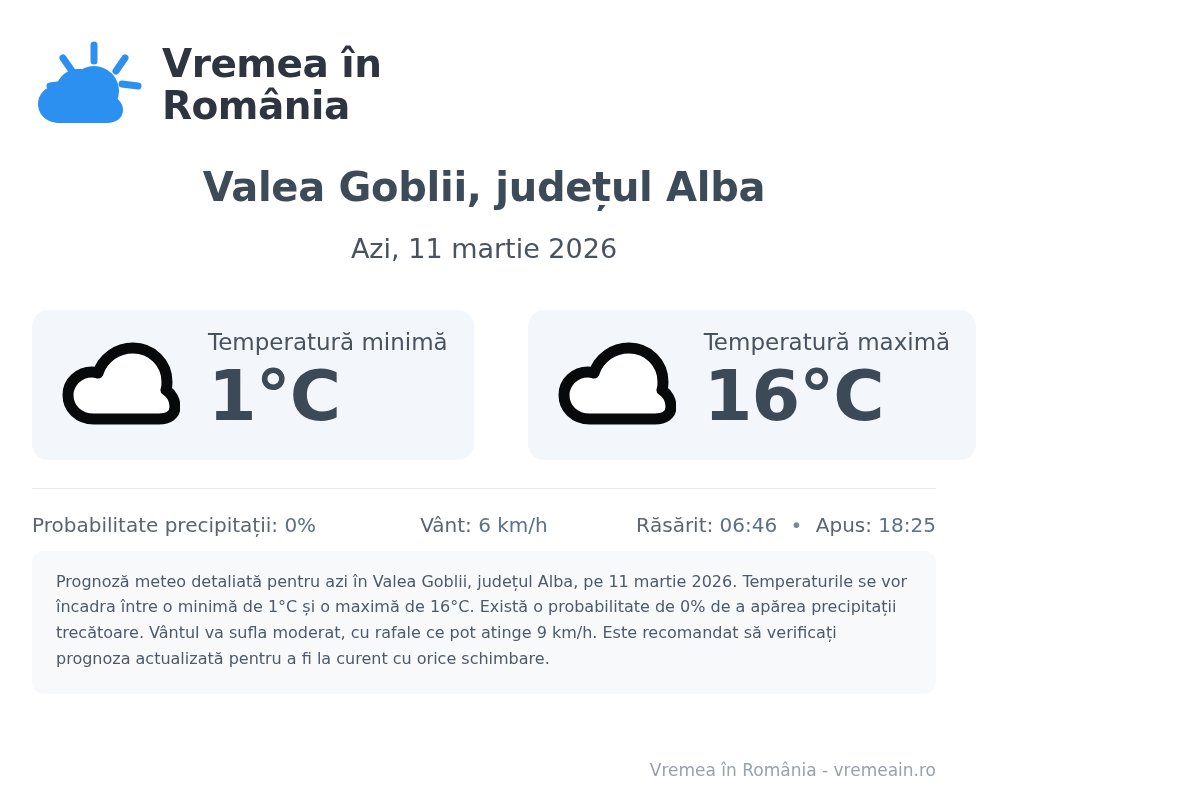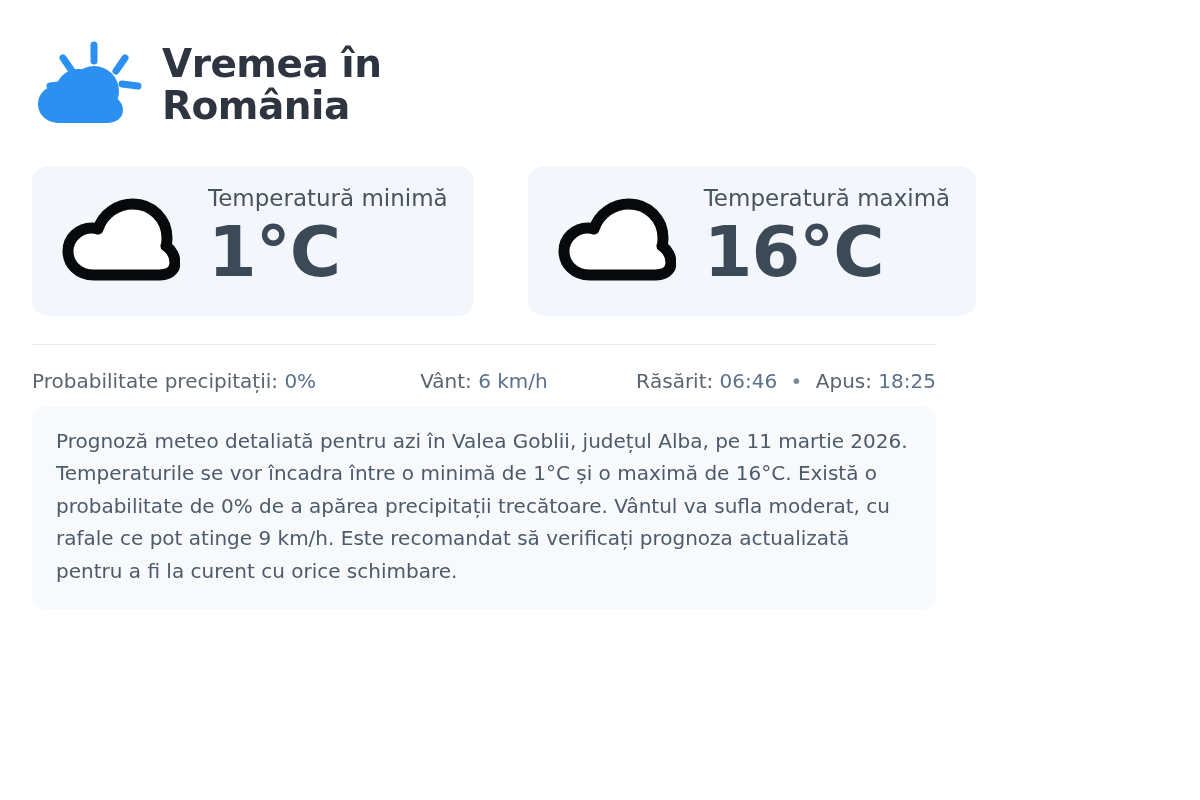--- a/index.html
+++ b/index.html
@@ -143,21 +143,21 @@
   .stat-label { color: #5b646f; }
   .stat-value { color: #5b7089; }
   .sun-dot { color: #7c8694; padding: 0 7px; }
 
   
   .description {
     background: #f7f9fb;
     border-radius: 12px;
     margin-top: 10px;
     padding: 18px 24px 22px 24px;
-    font-size: 20px;
+    font-size: 16px;
     line-height: 1.62;
     color: #4d5a6a;
     max-width: 1136px;
   }
 
   
   .footer {
     position: absolute;
     right: 32px;
     bottom: 20px;
@@ -184,20 +184,24 @@
         <circle cx="62" cy="52" r="25" fill="#2b90ef"></circle>
         <path d="M28 84 C13 84 6 74 6 65 C6 55 14 47 24 47 C27 37 36 30 46 30
                  C59 30 69 40 69 53 L69 56 L74 56 C84 56 91 63 91 71
                  C91 79 84 84 75 84 Z" fill="#2b90ef"></path>
       </svg>
     </div>
     <div class="logo-text">Vremea în
 România</div>
   </div>
 
+  <div class="title-block">
+    <h1 class="page-title">Valea Goblii, județul Alba</h1>
+    <p class="page-subtitle">Azi, 11 martie 2026</p>
+  </div>
 
   <div class="cards">
 
     <div class="temp-card">
       <div class="cloud-icon">
         <svg width="120" height="92" viewBox="0 0 120 92" aria-hidden="true">
           <path d="M34 80 C18 80 8 69 8 56 C8 43 19 33 32 33 C34 33 36 33 38 34
                    C43 19 57 9 73 9 C92 9 107 24 107 43 C107 46 107 48 106 51
                    C112 55 115 62 115 68 C115 76 108 80 99 80 Z" fill="#ffffff" stroke="#07090b" stroke-width="11" stroke-linejoin="round" stroke-linecap="round"></path>
         </svg>
@@ -239,14 +243,15 @@
       <span class="stat-label">Răsărit:</span>
       <span class="stat-value">06:46</span>
       <span class="sun-dot">•</span>
       <span class="stat-label">Apus:</span>
       <span class="stat-value">18:25</span>
     </div>
   </div>
 
   <div class="description">Prognoză meteo detaliată pentru azi în Valea Goblii, județul Alba, pe 11 martie 2026. Temperaturile se vor încadra între o minimă de 1°C și o maximă de 16°C. Există o probabilitate de 0% de a apărea precipitații trecătoare. Vântul va sufla moderat, cu rafale ce pot atinge 9 km/h. Este recomandat să verificați prognoza actualizată pentru a fi la curent cu orice schimbare.</div>
 
+  <div class="footer">Vremea în România - vremeain.ro</div>
 
 </div>
 
 </body></html>

